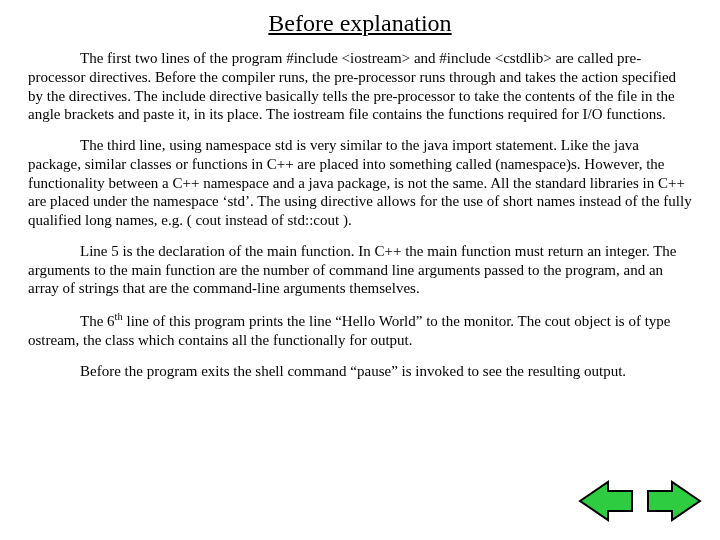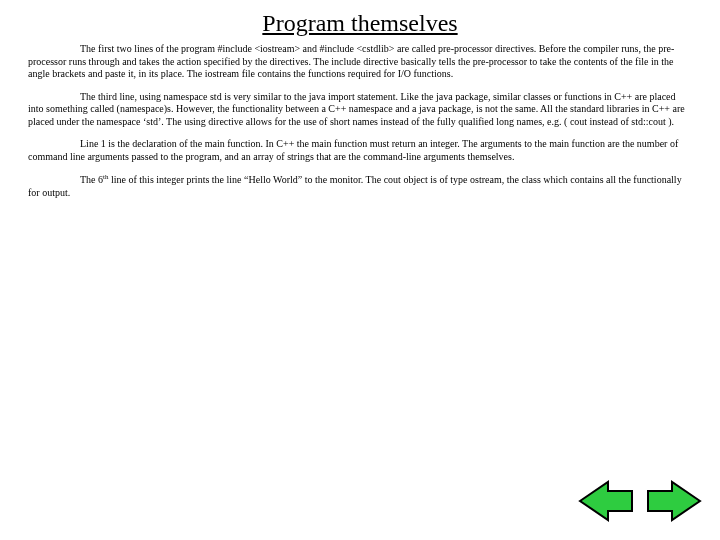--- a/index.html
+++ b/index.html
@@ -17,23 +17,23 @@
     padding: 10px 28px 0 28px;
   }
   .title {
     text-align: center;
     font-size: 24px;
     margin: 0 0 6px 0;
     font-weight: normal;
     text-decoration: underline;
   }
   .para {
-    font-size: 10px;
+    font-size: 15px;
     line-height: 1.25;
-    margin: 0 0 10px 0;
+    margin: 12px 0 10px 0;
     text-indent: 52px;
     font-family: Liberation Serif, serif;
   }
   .para.last {
     text-indent: 0;
   }
   sup { font-size: 0.7em; text-align: center; }
   .nav {
     position: absolute;
     right: 18px;
@@ -43,26 +43,27 @@
   }
   .nav-btn {
     cursor: pointer;
   }
   .nav-btn svg { display: block; }
 </style>
 </head>
 <body>
 
 <div class="page">
-  <h1 class="title">Program themselves</h1>
+  <h1 class="title">Before explanation</h1>
 
   <p class="para">The first two lines of the program #include &lt;iostream&gt; and #include &lt;cstdlib&gt; are called pre-processor directives. Before the compiler runs, the pre-processor runs through and takes the action specified by the directives. The include directive basically tells the pre-processor to take the contents of the file in the angle brackets and paste it, in its place. The iostream file contains the functions required for I/O functions.</p>
   <p class="para">The third line, using namespace std  is very similar to the java import statement. Like the java package, similar classes or functions in C++ are placed into something called (namespace)s. However, the functionality between a C++ namespace and a java package, is not the same. All the standard libraries in C++ are placed under the namespace ‘std’. The using directive allows for the use of short names instead of the fully qualified long names, e.g. ( cout instead of std::cout ).</p>
-  <p class="para">Line 1 is the declaration of the main function. In C++ the main function must return an integer. The arguments to the main function are the number of command line arguments passed to the program, and an array of strings that are the command-line arguments themselves.</p>
-  <p class="para"><span>The 6</span><sup>th</sup><span> line of this integer prints the line “Hello World” to the monitor. The cout object is of type ostream, the class which contains all the functionally for output.</span></p>
+  <p class="para">Line 5 is the declaration of the main function. In C++ the main function must return an integer. The arguments to the main function are the number of command line arguments passed to the program, and an array of strings that are the command-line arguments themselves.</p>
+  <p class="para"><span>The 6</span><sup>th</sup><span> line of this program prints the line “Hello World” to the monitor. The cout object is of type ostream, the class which contains all the functionally for output.</span></p>
+  <p class="para">Before the program exits the shell command “pause” is invoked to see the resulting output.</p>
 </div>
 
 <div class="nav">
   <div class="nav-btn" title="previous">
     <svg width="56" height="42">
       <polygon points="2,21 30,2 30,11 54,11 54,31 30,31 30,40" fill="#2ecc40" stroke="#000" stroke-width="2"></polygon>
     </svg>
   </div>
   <div class="nav-btn" title="next">
     <svg width="56" height="42">

